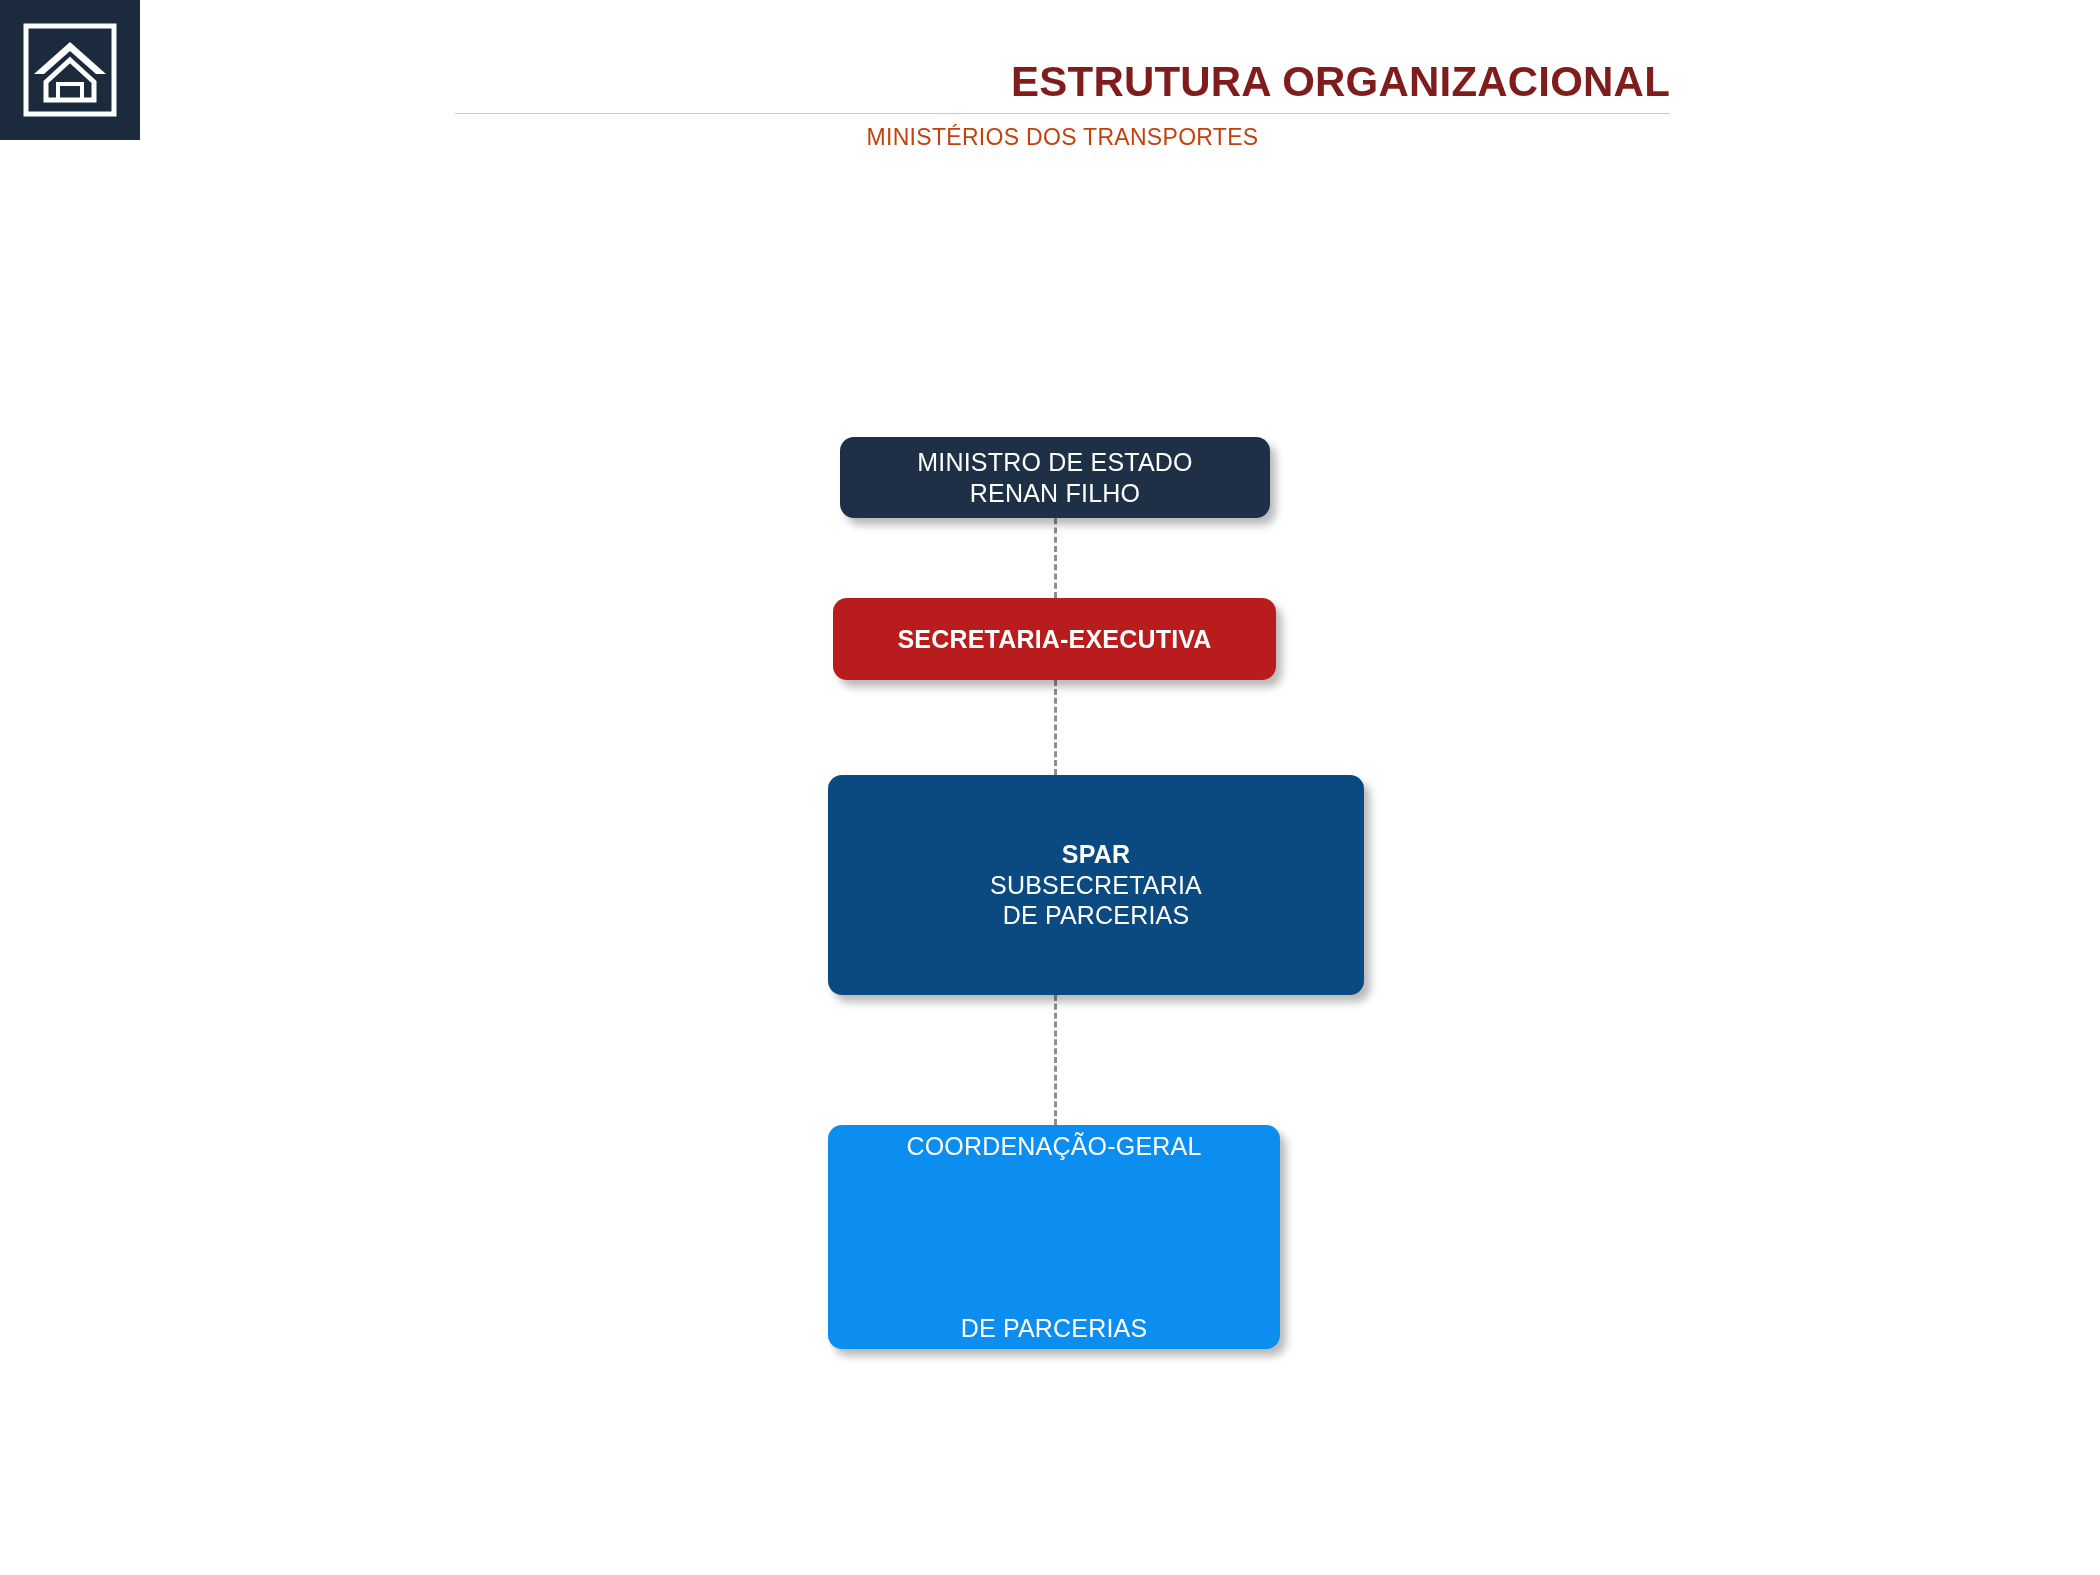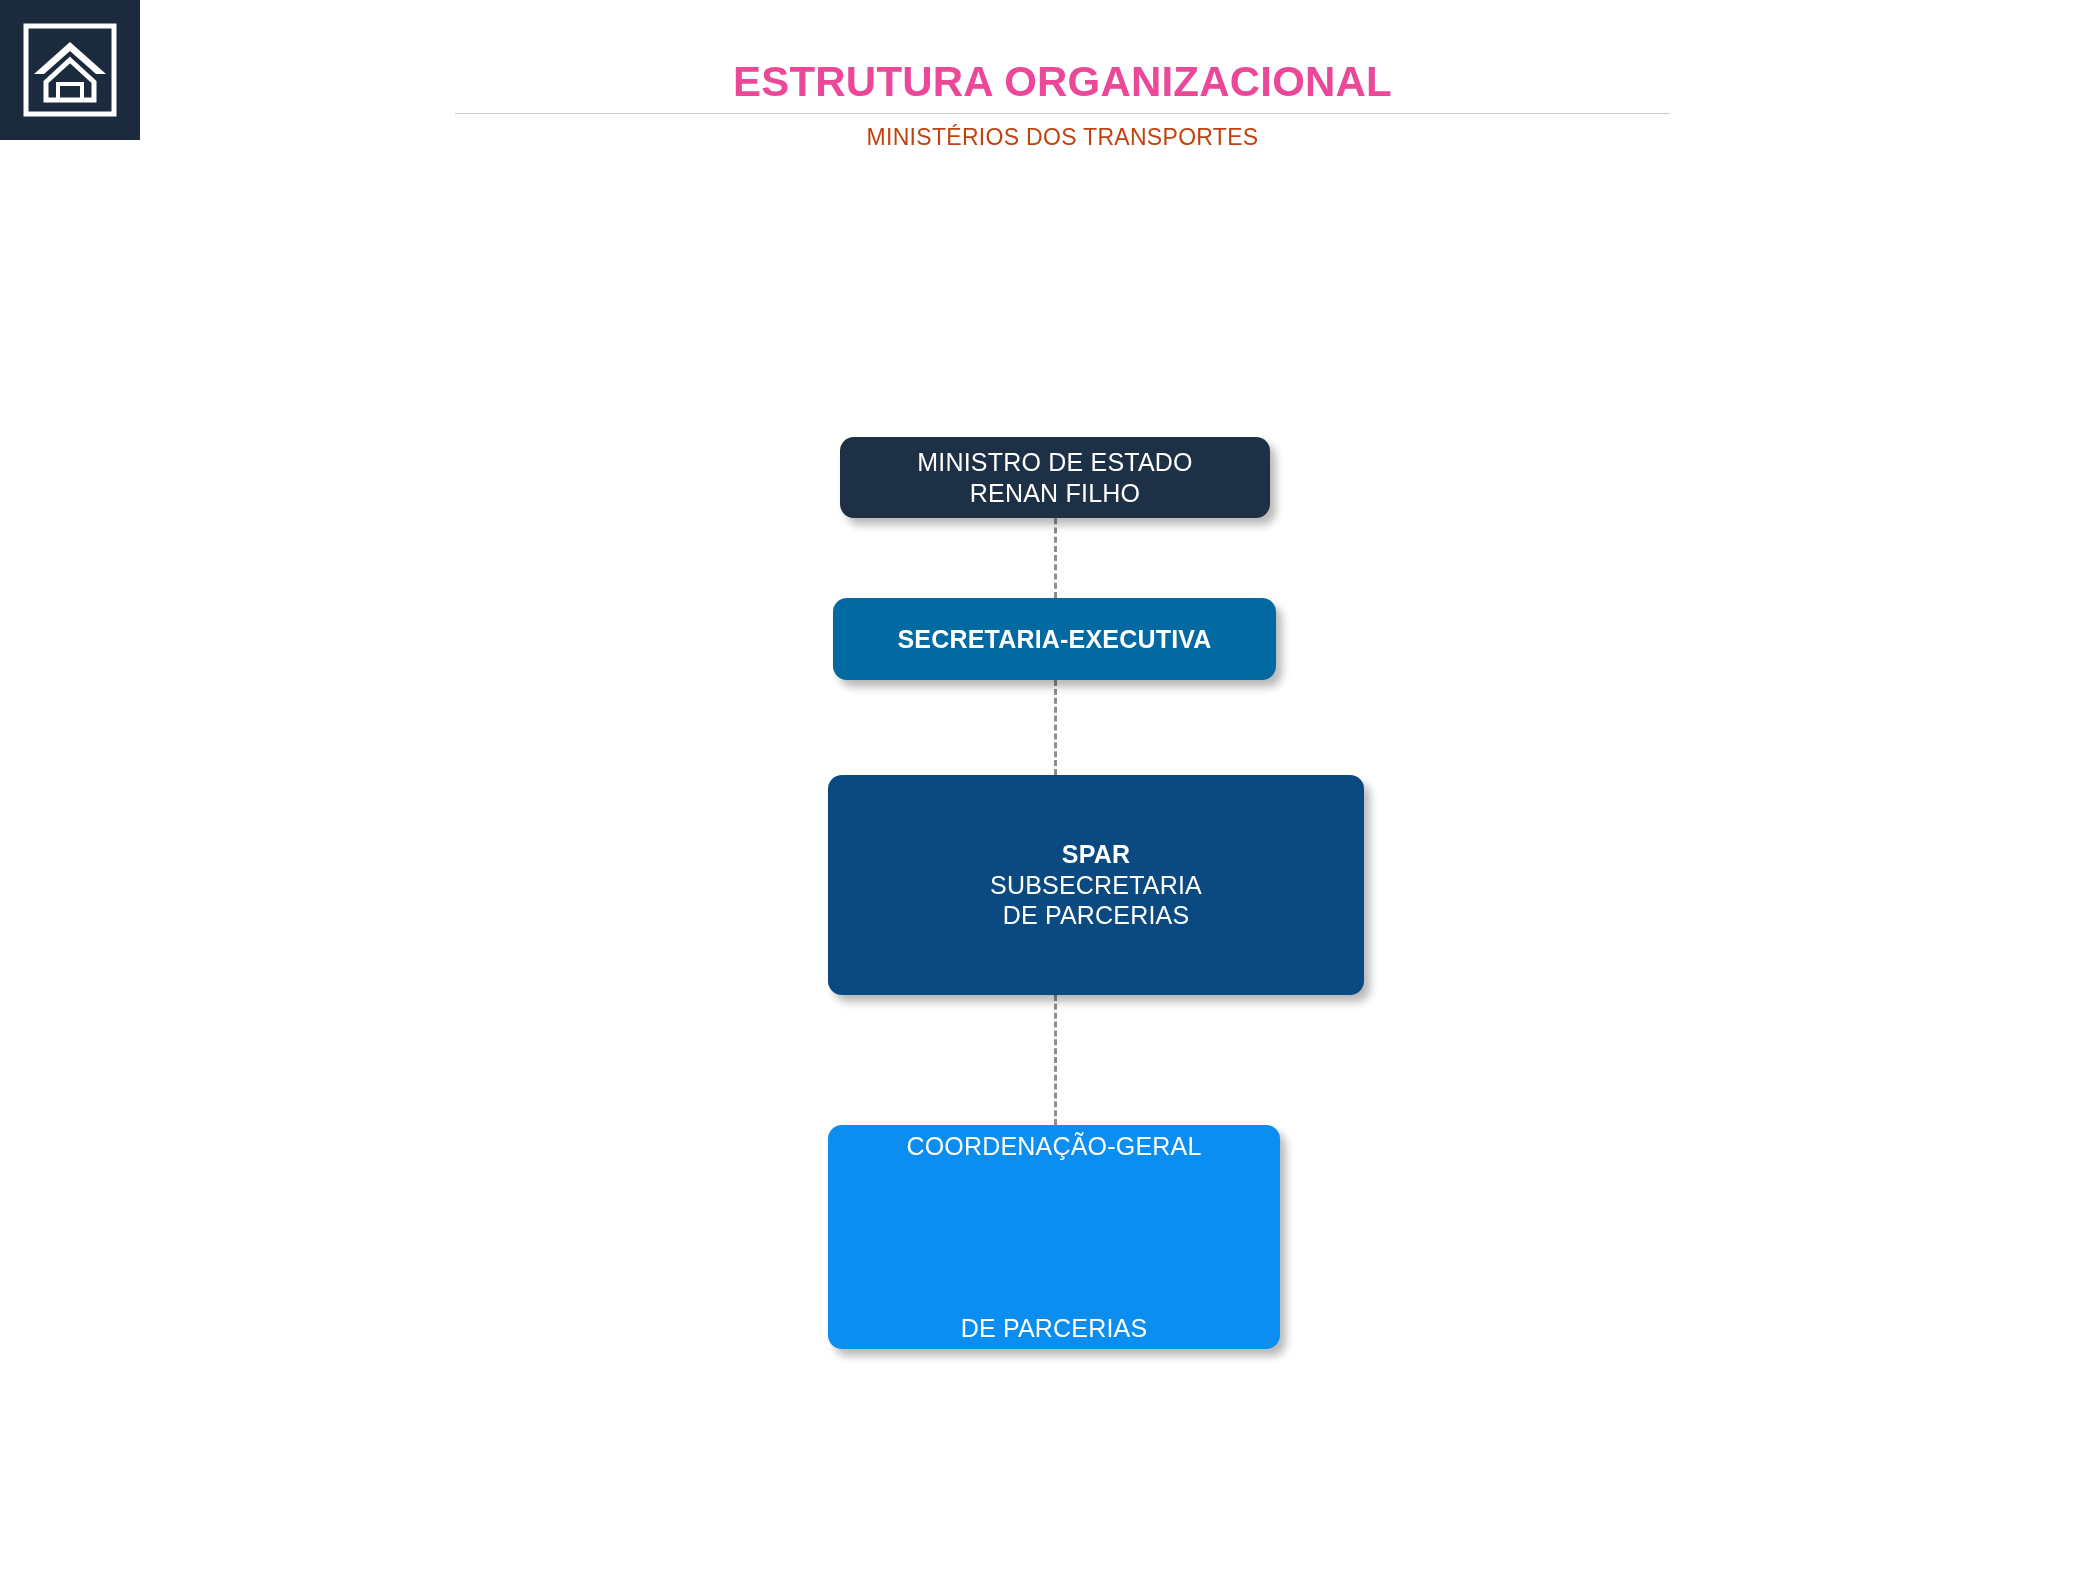--- a/index.html
+++ b/index.html
@@ -33,25 +33,26 @@
   #header {
     position: absolute;
     left: 455px;
     top: 60px;
     width: 1215px;
     text-align: center;
   }
   #page-title {
     font-size: 42px;
     font-weight: bold;
-    color: #ec4899;
+    color: #7f1d1d;
     letter-spacing: 0.2px;
     line-height: 1.05;
     margin: 0;
     padding: 0 0 8px 0;
+    text-align: right;
   }
   #title-rule {
     border-bottom: 1px solid #c9c9c9;
     width: 100%;
     height: 1px;
     margin: 0;
   }
   #page-subtitle {
     font-size: 23px;
     color: #c2410c;
@@ -125,21 +126,21 @@
 </div>
 
 <div id="org-chart">
     <div class="connector" style="left: 1054px; top: 509px; height: 89px;"></div>
     <div class="connector" style="left: 1054px; top: 680px; height: 95px;"></div>
     <div class="connector" style="left: 1054px; top: 995px; height: 130px;"></div>
     <div class="node" style="left: 840px; top: 437px; width: 430px; height: 81px; background: rgb(30, 48, 69);">
       <div class="line-main">MINISTRO DE ESTADO</div>
       <div class="line-sub">RENAN FILHO</div>
     </div>
-    <div class="node" style="left: 833px; top: 598px; width: 443px; height: 82px; background: #0369a1;">
+    <div class="node" style="left: 833px; top: 598px; width: 443px; height: 82px; background: #b91c1c;">
       <div class="line-bold">SECRETARIA-EXECUTIVA</div>
     </div>
     <div class="node" style="left: 828px; top: 775px; width: 536px; height: 220px; background: rgb(10, 74, 128);">
       <div class="line-bold">SPAR</div>
       <div class="line-sub">SUBSECRETARIA</div>
       <div class="line-sub">DE PARCERIAS</div>
     </div>
     <div class="node" style="left: 828px; top: 1125px; width: 452px; height: 224px; background: rgb(11, 142, 240); justify-content: space-between;">
       <div class="line-main">COORDENAÇÃO-GERAL</div>
       <div class="line-main">DE PARCERIAS</div>

